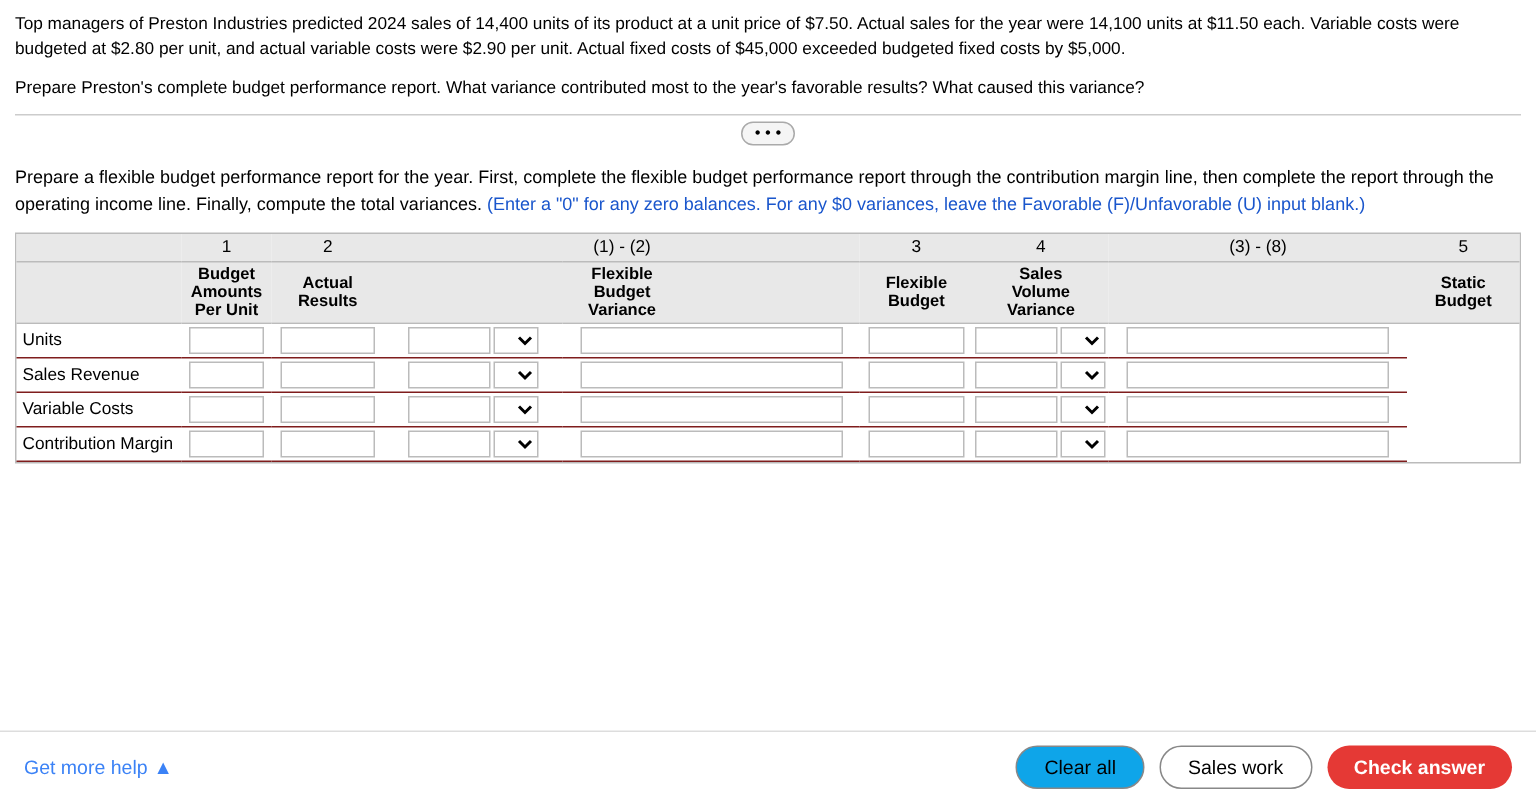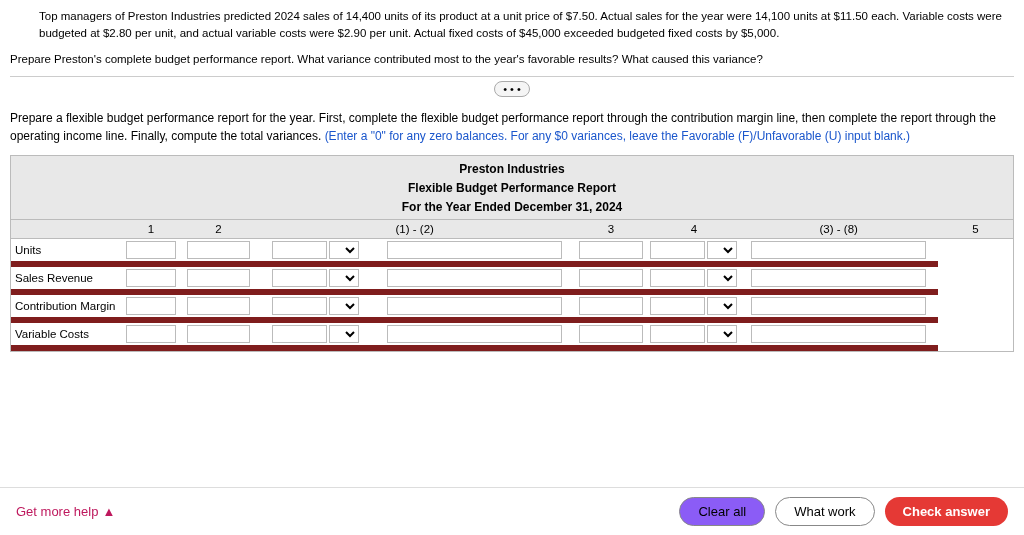--- a/index.html
+++ b/index.html
@@ -9,21 +9,20 @@
       background: #fff;
       color: #000;
       width: 1024px;
       min-height: 535px;
       position: relative;
     }
     .top-text {
       padding: 8px 10px 4px 10px;
       line-height: 1.5;
       font-size: 11.5px;
-      margin-left: 29px;
     }
     .question-text {
       padding: 4px 10px 8px 10px;
       font-size: 11.5px;
       line-height: 1.5;
     }
     .divider {
       border: none;
       border-top: 1px solid #ccc;
       margin: 0 10px;
@@ -82,21 +81,21 @@
       background: #e8e8e8;
       border-bottom: 1px solid #bbb;
       font-weight: bold;
       font-size: 11px;
     }
     .label-headers-row td:first-child {
       text-align: left;
     }
     .data-row td {
       padding: 2px 2px;
-      border-bottom: 6px solid #7f1d1d;
+      border-bottom: 1px solid #7f1d1d;
       vertical-align: middle;
     }
     .data-row td:first-child {
       padding-left: 4px;
       font-size: 11.5px;
     }
     .input-cell {
       text-align: center;
     }
     .input-cell input[type="text"] {
@@ -137,33 +136,33 @@
       height: 48px;
       background: #fff;
       border-top: 1px solid #ddd;
       display: flex;
       align-items: center;
       justify-content: space-between;
       padding: 0 16px;
     }
     .get-more-help {
       font-size: 13px;
-      color: #be185d;
+      color: #3b82f6;
       cursor: pointer;
       display: flex;
       align-items: center;
       gap: 4px;
     }
     .footer-right {
       display: flex;
       gap: 10px;
     }
     .btn-clear {
       border: 1px solid #888;
-      background: #8b5cf6;
+      background: #0ea5e9;
       border-radius: 20px;
       padding: 6px 18px;
       font-size: 13px;
       cursor: pointer;
     }
     .btn-show {
       border: 1px solid #888;
       background: #fff;
       border-radius: 20px;
       padding: 6px 18px;
@@ -202,39 +201,44 @@
 <div class="expand-btn-row">
   <button class="expand-btn">• • •</button>
 </div>
 
 <div class="instructions">
   <span>Prepare a flexible budget performance report for the year. First, complete the flexible budget performance report through the contribution margin line, then complete the report through the operating income line. Finally, compute the total variances.</span>
   <span class="blue-note">(Enter a "0" for any zero balances. For any $0 variances, leave the Favorable (F)/Unfavorable (U) input blank.)</span>
 </div>
 
 <div class="table-container">
-  <div class="report-title-area">
-    <div>Preston Industries</div>
-    <div>Flexible Budget Performance Report</div>
-    <div>For the Year Ended December 31, 2024</div>
-  </div>
   <table>
     <thead>
 
       <tr class="col-headers-row">
         <td class="col-label"></td>
         <td class="col-num">1</td>
         <td class="col-wide">2</td>
         <td class="col-wide" colspan="2">(1) - (2)</td>
         <td class="col-wide">3</td>
         <td class="col-wide">4</td>
         <td class="col-wide" colspan="2">(3) - (8)</td>
         <td class="col-wide">5</td>
       </tr>
 
+      <tr class="label-headers-row">
+        <td></td>
+        <td>Budget<br>Amounts<br>Per Unit</td>
+        <td>Actual<br>Results</td>
+        <td colspan="2">Flexible<br>Budget<br>Variance</td>
+        <td>Flexible<br>Budget</td>
+        <td>Sales<br>Volume<br>Variance</td>
+        <td colspan="2"></td>
+        <td>Static<br>Budget</td>
+      </tr>
     </thead>
     <tbody>
 
       <tr class="data-row">
         <td>Units</td>
         <td class="input-cell">
           <input type="text" style="">
         </td>
         <td class="input-cell">
           <input type="text" style="">
@@ -303,60 +307,60 @@
               <option value="U">U</option>
             </select>
           </div>
         </td>
         <td class="input-cell">
           <input type="text" style="">
         </td>
       </tr>
 
       <tr class="data-row">
+        <td>Variable Costs</td>
+        <td class="input-cell">
+          <input type="text" style="">
+        </td>
+        <td class="input-cell">
+          <input type="text" style="">
+        </td>
+        <td class="input-cell">
+          <div class="fv-cell">
+            <input type="text" style="">
+            <select>
+              <option value=""></option>
+              <option value="F">F</option>
+              <option value="U">U</option>
+            </select>
+          </div>
+        </td>
+        <td class="input-cell">
+          <input type="text" style="">
+        </td>
+        <td class="input-cell">
+          <input type="text" style="">
+        </td>
+        <td class="input-cell">
+          <div class="fv-cell">
+            <input type="text" style="">
+            <select>
+              <option value=""></option>
+              <option value="F">F</option>
+              <option value="U">U</option>
+            </select>
+          </div>
+        </td>
+        <td class="input-cell">
+          <input type="text" style="">
+        </td>
+      </tr>
+
+      <tr class="data-row">
         <td>Contribution Margin</td>
-        <td class="input-cell">
-          <input type="text" style="">
-        </td>
-        <td class="input-cell">
-          <input type="text" style="">
-        </td>
-        <td class="input-cell">
-          <div class="fv-cell">
-            <input type="text" style="">
-            <select>
-              <option value=""></option>
-              <option value="F">F</option>
-              <option value="U">U</option>
-            </select>
-          </div>
-        </td>
-        <td class="input-cell">
-          <input type="text" style="">
-        </td>
-        <td class="input-cell">
-          <input type="text" style="">
-        </td>
-        <td class="input-cell">
-          <div class="fv-cell">
-            <input type="text" style="">
-            <select>
-              <option value=""></option>
-              <option value="F">F</option>
-              <option value="U">U</option>
-            </select>
-          </div>
-        </td>
-        <td class="input-cell">
-          <input type="text" style="">
-        </td>
-      </tr>
-
-      <tr class="data-row">
-        <td>Variable Costs</td>
         <td class="input-cell">
           <input type="text" style="">
         </td>
         <td class="input-cell">
           <input type="text" style="">
         </td>
         <td class="input-cell">
           <div class="fv-cell">
             <input type="text" style="">
             <select>
@@ -390,16 +394,16 @@
   </table>
 </div>
 
 <div class="footer-bar">
   <div class="get-more-help">
     <span>Get more help</span>
     <span>▲</span>
   </div>
   <div class="footer-right">
     <button class="btn-clear">Clear all</button>
-    <button class="btn-show">What work</button>
+    <button class="btn-show">Sales work</button>
     <button class="btn-check">Check answer</button>
   </div>
 </div>
 
 </body></html>

